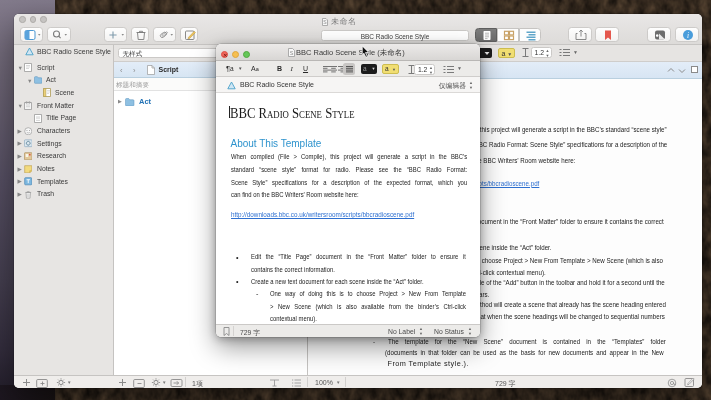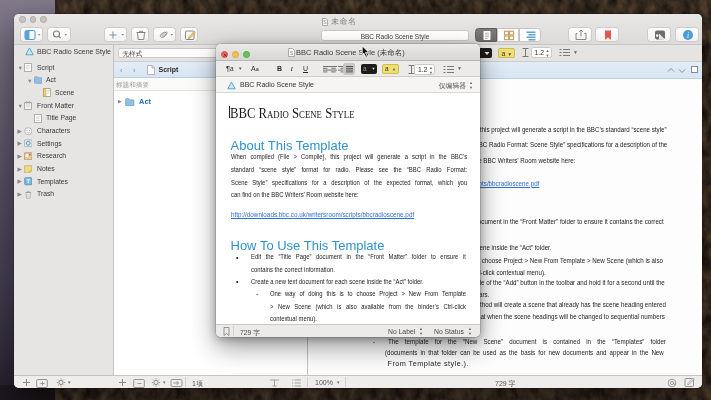--- a/index.html
+++ b/index.html
@@ -49,21 +49,21 @@
   .tri.dn { top:3.5px; }
   .nic { position:absolute; top:1.8px; }
   .tlab { position:absolute; top:2.2px; white-space:nowrap; }
   .seg { position:absolute; top:14px; width:22.3px; height:14px; background:#fdfdfd; border:0.5px solid #c6c4c2; }
   .ffield { position:absolute; background:#fff; border:0.5px solid #cbc9c7; border-radius:2.5px; }
   .efrag { position:absolute; white-space:nowrap; font-size:7.3px; color:#1c1c1c; transform:scaleX(0.85); transform-origin:100% 0; }
   .efrag.la { transform-origin:0 0; }
   .elink { color:#2d6fd0; text-decoration:underline; }
   .ejust { position:absolute; font-size:7.3px; color:#1c1c1c; text-align:justify; text-align-last:justify; white-space:normal; height:9px; overflow:hidden; transform:scaleX(0.85); transform-origin:0 0; }
   .flight { position:absolute; top:6.7px; width:7px; height:7px; border-radius:50%; border:0.5px solid; }
-  .fh2 { position:absolute; left:14.5px; font-size:13px; color:#2e93cd; }
+  .fh2 { position:absolute; left:14.5px; font-size:10px; color:#2e93cd; }
   .fline { position:absolute; left:14.5px; width:288px; transform:scaleX(0.82); transform-origin:0 0; height:9px; overflow:hidden; font-size:7.2px; color:#1c1c1c; text-align:justify; text-align-last:justify; }
   .fline.last { text-align-last:left; white-space:nowrap; overflow:visible; }
   .fbline { position:absolute; left:35.1px; width:262px; transform:scaleX(0.82); transform-origin:0 0; height:9px; overflow:hidden; font-size:7.2px; color:#1c1c1c; text-align:justify; text-align-last:justify; }
   .fbline.last { text-align-last:left; white-space:nowrap; overflow:visible; }
   .fsline { position:absolute; left:54px; width:239px; transform:scaleX(0.82); transform-origin:0 0; height:9px; overflow:hidden; font-size:7.2px; color:#1c1c1c; text-align:justify; text-align-last:justify; }
   .fsline.last { text-align-last:left; white-space:nowrap; overflow:visible; }
   .fbul { position:absolute; font-size:7.2px; color:#1c1c1c; }
 
   
   #fwin { position:absolute; left:216px; top:44px; width:264px; height:293px;
@@ -496,21 +496,20 @@
 
   <div style="position:absolute;left:0;top:49px;width:264px;height:230.5px;background:#fff;">
     <div style="position:absolute;left:12.6px;top:13px;width:1px;height:12px;background:#222;"></div>
     <div id="ftitle" style="position:absolute;left:13.5px;top:12px;font-family:'Liberation Serif',serif;font-variant:small-caps;font-size:14.5px;color:#1a1a1a;white-space:nowrap;transform:scaleX(0.875);transform-origin:0 0;">BBC Radio Scene Style</div>
     <div class="fh2" style="top:44.8px;">About This Template</div>
     <div class="fline" style="top:58.9px;">When compiled (File &gt; Compile), this project will generate a script in the BBC’s</div>
     <div class="fline" style="top:71.7px;">standard “scene style” format for radio. Please see the “BBC Radio Format:</div>
     <div class="fline" style="top:84.5px;">Scene Style” specifications for a description of the expected format, which you</div>
     <div class="fline last" style="top:97.3px;">can find on the BBC Writers’ Room website here:</div>
     <div class="fline last" style="top:117.3px;transform:scaleX(0.88);transform-origin:0 0;"><span style="color:#2d6fd0;text-decoration:underline;">http://downloads.bbc.co.uk/writersroom/scripts/bbcradioscene.pdf</span></div>
-    <div class="fh2" style="top:144.8px;">How To Use This Template</div>
     <span class="fbul" style="left:19.9px;top:159.7px;">•</span>
     <div class="fbline" style="top:159.2px;">Edit the “Title Page” document in the “Front Matter” folder to ensure it</div>
     <div class="fbline last" style="top:171.7px;">contains the correct information.</div>
     <span class="fbul" style="left:19.9px;top:184.4px;">•</span>
     <div class="fbline last" style="top:183.9px;">Create a new text document for each scene inside the “Act” folder.</div>
     <span class="fbul" style="left:40px;top:195.7px;">-</span>
     <div class="fsline" style="top:196.4px;">One way of doing this is to choose Project &gt; New From Template</div>
     <div class="fsline" style="top:208.9px;">&gt; New Scene (which is also available from the binder’s Ctrl-click</div>
     <div class="fsline last" style="top:221.1px;">contextual menu).</div>
   </div>

